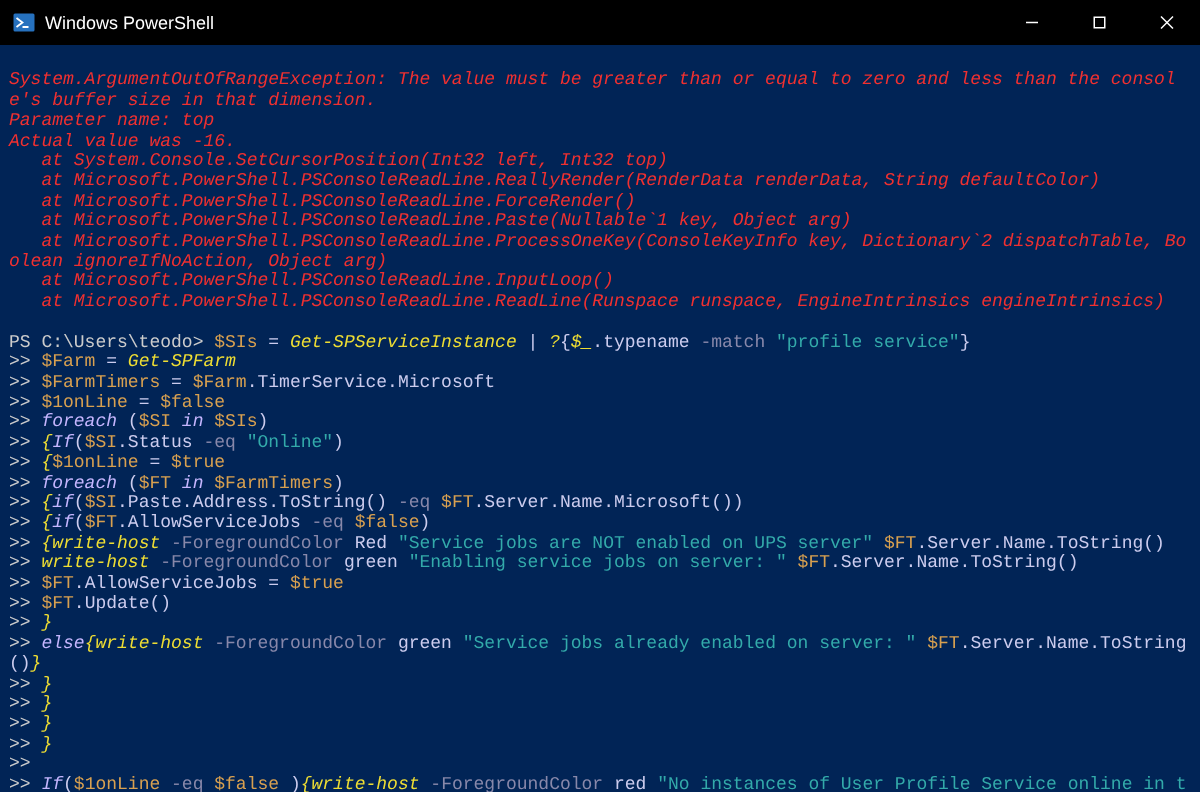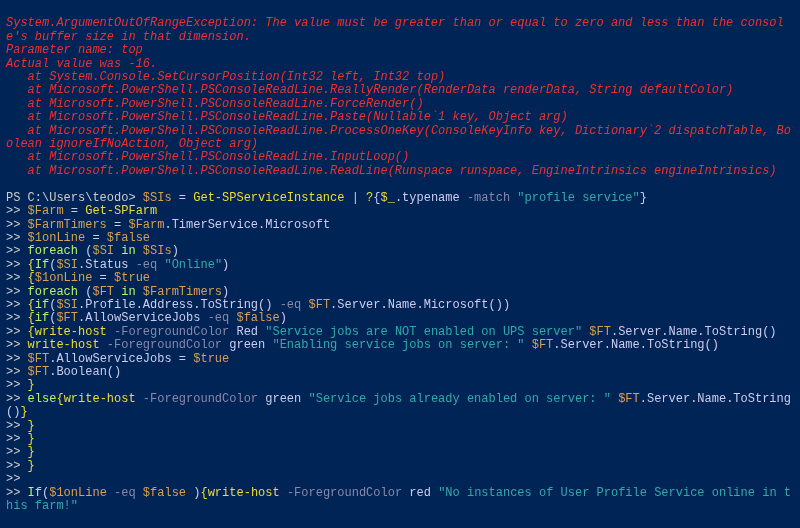--- a/index.html
+++ b/index.html
@@ -51,31 +51,56 @@
     color: #cccccc;
     padding: 4px 6px;
     line-height: 13.4px;
     white-space: pre-wrap;
     word-break: break-all;
     overflow: hidden;
   }
   .err { color: #f03030; font-style: italic; }
   .prompt { color: #cccccc; }
   .cont { color: #cccccc; }
-  .yellow { color: #eedd33; }
-  .green { color: #bef264; }
+  .yellow { color: #eedd33; font-style: italic; }
+  .green { color: #c4b5fd; font-style: italic; }
   .white { color: #ccccee; }
   .gray { color: #88a; margin-top: 44px; }
   .teal { color: #3aa; }
   .orange { color: #d8a050; }
 </style>
 </head>
 <body>
 
 <div class="window">
+  <div class="titlebar">
+    <span class="icon">
+      <svg width="16" height="16" viewBox="0 0 16 16">
+          <rect x="1" y="2" width="14" height="12" rx="1" fill="#2671be"></rect>
+          <path d="M3 5 L7 8 L3 11 M7 11 L11 11" stroke="#fff" stroke-width="1.2" fill="none"></path>
+        </svg>
+    </span>
+    <span class="title">Windows PowerShell</span>
+    <span class="winbtn">
+      <svg width="10" height="10" viewBox="0 0 10 10">
+          <line x1="1" y1="5" x2="9" y2="5" stroke-width="1"></line>
+        </svg>
+    </span>
+    <span class="winbtn">
+      <svg width="10" height="10" viewBox="0 0 10 10">
+          <rect x="1.5" y="1.5" width="7" height="7" fill="none" stroke-width="1"></rect>
+        </svg>
+    </span>
+    <span class="winbtn">
+      <svg width="10" height="10" viewBox="0 0 10 10">
+          <line x1="1" y1="1" x2="9" y2="9" stroke-width="1"></line>
+          <line x1="9" y1="1" x2="1" y2="9" stroke-width="1"></line>
+        </svg>
+    </span>
+  </div>
 
   <div class="console">
 <span class="err"><span>System.ArgumentOutOfRangeException: The value must be greater than or equal to zero and less than the console's buffer size in that dimension.</span>
 <span>Parameter name: top</span>
 <span>Actual value was -16.</span>
 <span>   at System.Console.SetCursorPosition(Int32 left, Int32 top)</span>
 <span>   at Microsoft.PowerShell.PSConsoleReadLine.ReallyRender(RenderData renderData, String defaultColor)</span>
 <span>   at Microsoft.PowerShell.PSConsoleReadLine.ForceRender()</span>
 <span>   at Microsoft.PowerShell.PSConsoleReadLine.Paste(Nullable`1 key, Object arg)</span>
 <span>   at Microsoft.PowerShell.PSConsoleReadLine.ProcessOneKey(ConsoleKeyInfo key, Dictionary`2 dispatchTable, Boolean ignoreIfNoAction, Object arg)</span>
@@ -83,26 +108,26 @@
 <span>   at Microsoft.PowerShell.PSConsoleReadLine.ReadLine(Runspace runspace, EngineIntrinsics engineIntrinsics)</span></span>
 
 <span class="prompt">PS C:\Users\teodo&gt; </span><span class="orange">$SIs</span><span class="white"> = </span><span class="yellow">Get-SPServiceInstance</span><span class="white"> | </span><span class="yellow">?</span><span class="white">{</span><span class="yellow">$_</span><span class="white">.typename</span><span class="gray"> -match </span><span class="teal">"profile service"</span><span class="white">}</span>
 <span class="cont">&gt;&gt; </span><span class="orange">$Farm</span><span class="white"> = </span><span class="yellow">Get-SPFarm</span>
 <span class="cont">&gt;&gt; </span><span class="orange">$FarmTimers</span><span class="white"> = </span><span class="orange">$Farm</span><span class="white">.TimerService.Microsoft</span>
 <span class="cont">&gt;&gt; </span><span class="orange">$1onLine</span><span class="white"> = </span><span class="orange">$false</span>
 <span class="cont">&gt;&gt; </span><span class="green">foreach</span><span class="white"> (</span><span class="orange">$SI</span><span class="green"> in </span><span class="orange">$SIs</span><span class="white">)</span>
 <span class="cont">&gt;&gt; </span><span class="yellow">{</span><span class="green">If</span><span class="white">(</span><span class="orange">$SI</span><span class="white">.Status</span><span class="gray"> -eq </span><span class="teal">"Online"</span><span class="white">)</span>
 <span class="cont">&gt;&gt; </span><span class="yellow">{</span><span class="orange">$1onLine</span><span class="white"> = </span><span class="orange">$true</span>
 <span class="cont">&gt;&gt; </span><span class="green">foreach</span><span class="white"> (</span><span class="orange">$FT</span><span class="green"> in </span><span class="orange">$FarmTimers</span><span class="white">)</span>
-<span class="cont">&gt;&gt; </span><span class="yellow">{</span><span class="green">if</span><span class="white">(</span><span class="orange">$SI</span><span class="white">.Profile.Address.ToString()</span><span class="gray"> -eq </span><span class="orange">$FT</span><span class="white">.Server.Name.Microsoft())</span>
+<span class="cont">&gt;&gt; </span><span class="yellow">{</span><span class="green">if</span><span class="white">(</span><span class="orange">$SI</span><span class="white">.Paste.Address.ToString()</span><span class="gray"> -eq </span><span class="orange">$FT</span><span class="white">.Server.Name.Microsoft())</span>
 <span class="cont">&gt;&gt; </span><span class="yellow">{</span><span class="green">if</span><span class="white">(</span><span class="orange">$FT</span><span class="white">.AllowServiceJobs</span><span class="gray"> -eq </span><span class="orange">$false</span><span class="white">)</span>
 <span class="cont">&gt;&gt; </span><span class="yellow">{</span><span class="yellow">write-host</span><span class="gray"> -ForegroundColor </span><span class="white">Red</span><span> </span><span class="teal">"Service jobs are NOT enabled on UPS server"</span><span> </span><span class="orange">$FT</span><span class="white">.Server.Name.ToString()</span>
 <span class="cont">&gt;&gt; </span><span class="yellow">write-host</span><span class="gray"> -ForegroundColor </span><span class="white">green</span><span> </span><span class="teal">"Enabling service jobs on server: "</span><span> </span><span class="orange">$FT</span><span class="white">.Server.Name.ToString()</span>
 <span class="cont">&gt;&gt; </span><span class="orange">$FT</span><span class="white">.AllowServiceJobs</span><span class="white"> = </span><span class="orange">$true</span>
-<span class="cont">&gt;&gt; </span><span class="orange">$FT</span><span class="white">.Boolean()</span>
+<span class="cont">&gt;&gt; </span><span class="orange">$FT</span><span class="white">.Update()</span>
 <span class="cont">&gt;&gt; </span><span class="yellow">}</span>
 <span class="cont">&gt;&gt; </span><span class="green">else</span><span class="yellow">{</span><span class="yellow">write-host</span><span class="gray"> -ForegroundColor </span><span class="white">green</span><span> </span><span class="teal">"Service jobs already enabled on server: "</span><span> </span><span class="orange">$FT</span><span class="white">.Server.Name.ToString()</span><span class="yellow">}</span>
 <span class="cont">&gt;&gt; </span><span class="yellow">}</span>
 <span class="cont">&gt;&gt; </span><span class="yellow">}</span>
 <span class="cont">&gt;&gt; </span><span class="yellow">}</span>
 <span class="cont">&gt;&gt; </span><span class="yellow">}</span>
 <span class="cont">&gt;&gt; </span>
 <span class="cont">&gt;&gt; </span><span class="green">If</span><span class="white">(</span><span class="orange">$1onLine</span><span class="gray"> -eq </span><span class="orange">$false</span><span class="white"> )</span><span class="yellow">{</span><span class="yellow">write-host</span><span class="gray"> -ForegroundColor </span><span class="white">red</span><span> </span><span class="teal">"No instances of User Profile Service online in this farm!"</span>
   </div>
 </div>

